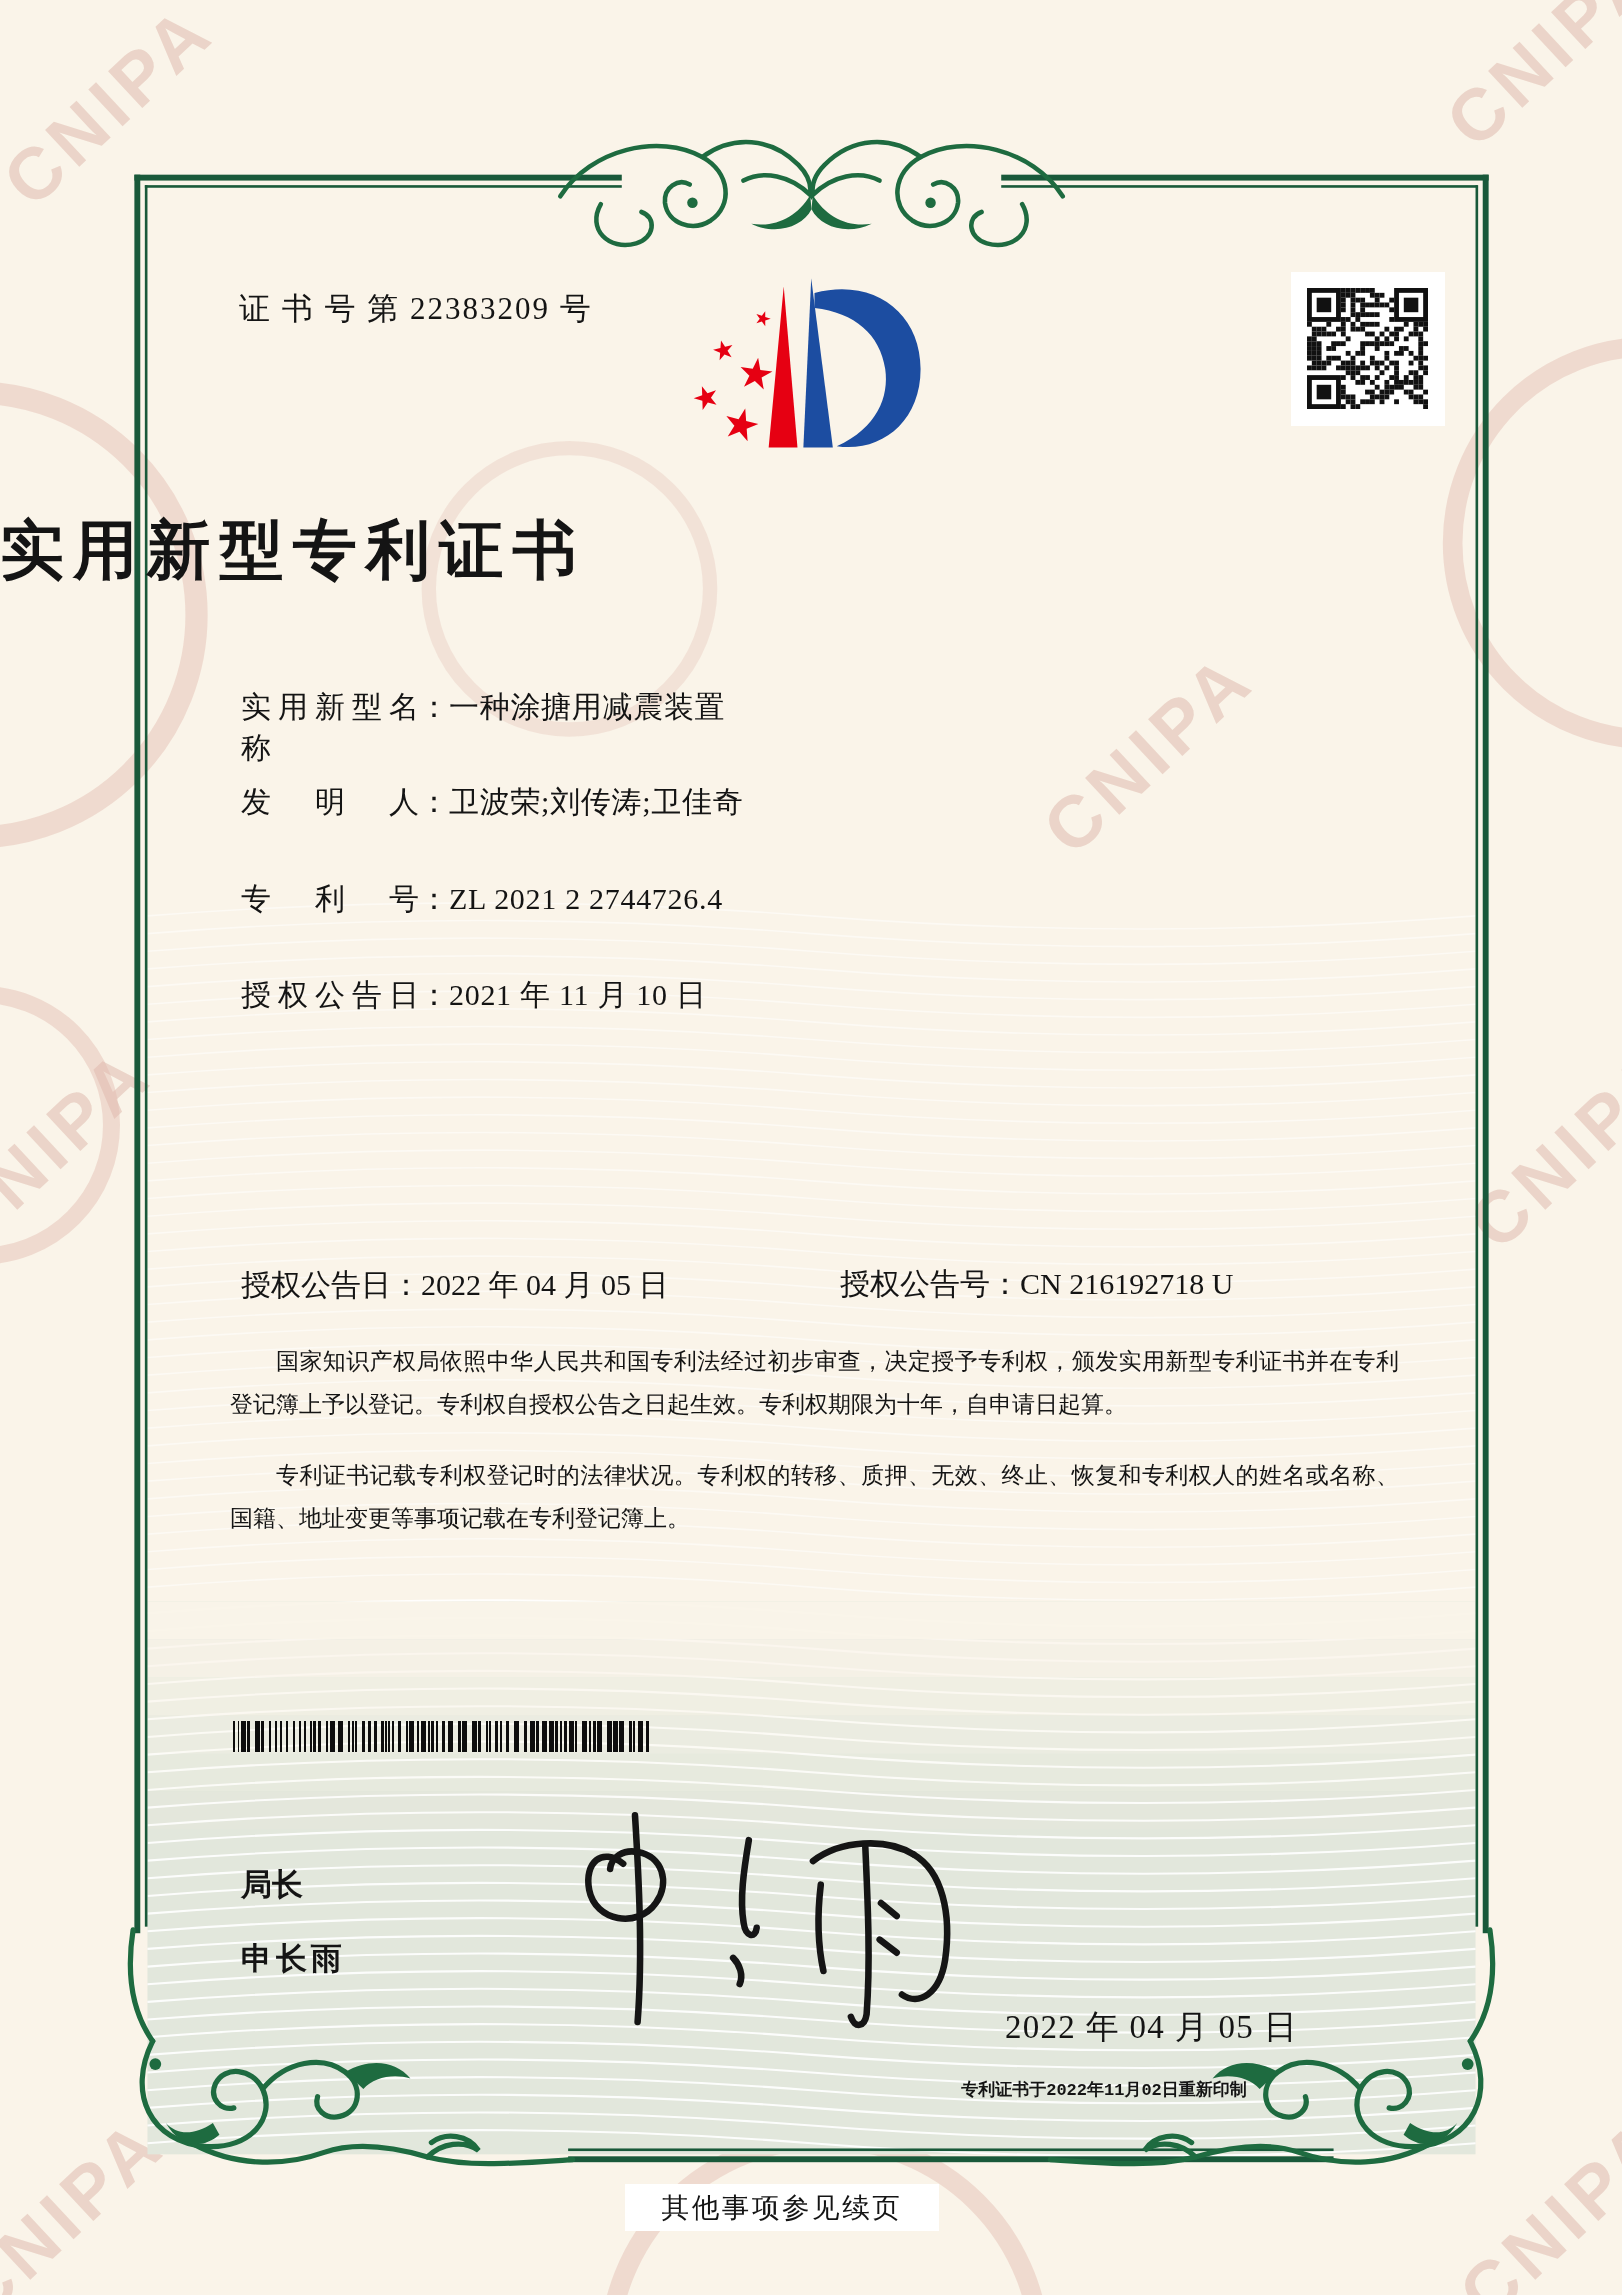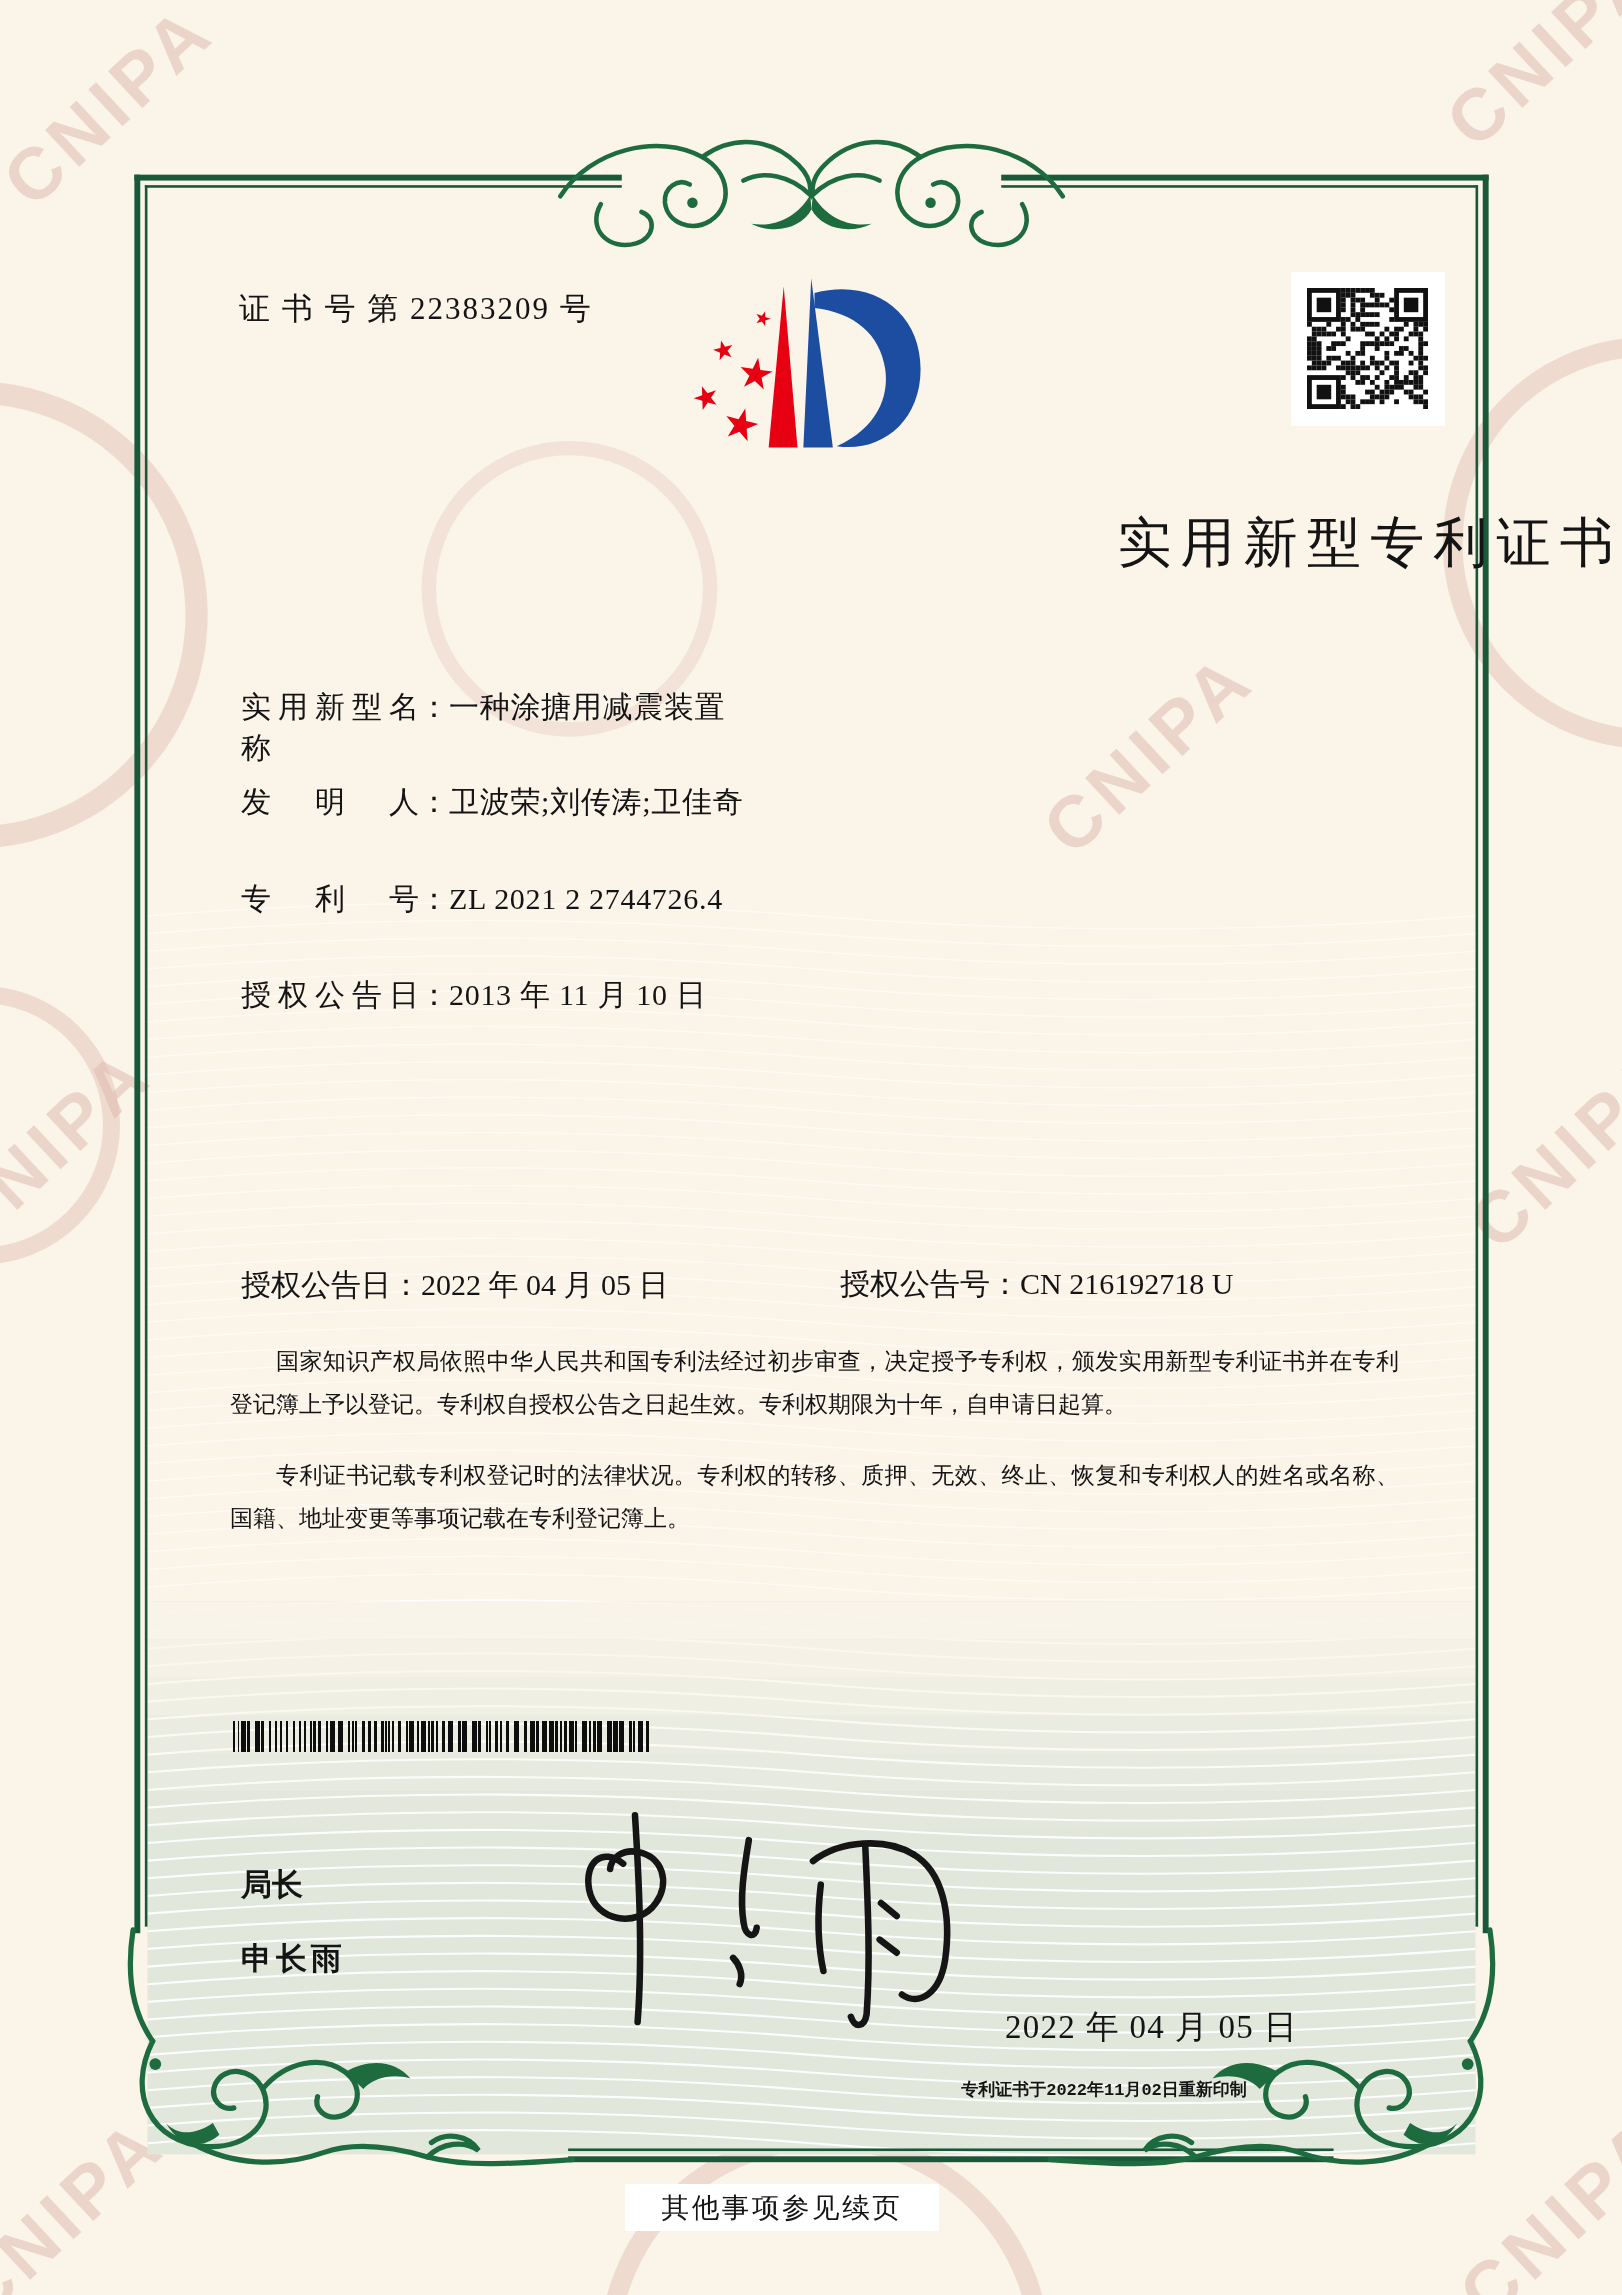--- a/index.html
+++ b/index.html
@@ -6,21 +6,21 @@
   #page{position:relative;width:1623px;height:2295px;margin:0 auto;background:#faf4e9;overflow:hidden;
         font-family:"Liberation Serif","DejaVu Serif",serif;color:#141414;}
   .abs{position:absolute;}
   
   .wm{position:absolute;font-family:"Liberation Sans","DejaVu Sans",sans-serif;font-weight:bold;
       font-size:73px;letter-spacing:6.5px;color:rgba(213,166,152,0.40);
       transform:translate(-50%,-50%) rotate(-43deg);white-space:nowrap;pointer-events:none;}
   
   #cert-no{left:239px;top:288px;font-size:31px;letter-spacing:2px;}
   
-  #title{left:0;top:507px;width:100%;text-align:right;font-size:54px;font-weight:normal;letter-spacing:9.2px;}
+  #title{left:0;top:507px;width:100%;text-align:left;font-size:64px;font-weight:bold;letter-spacing:9.2px;}
   
   .row{position:absolute;left:241px;width:1178px;font-size:30px;line-height:41px;}
   .lab{display:inline-block;width:178px;text-align:justify;text-align-last:justify;vertical-align:top;}
   .colon{vertical-align:top;}
   .val{display:inline-block;vertical-align:top;letter-spacing:0.7px;}
   .val.wrapv{width:841px;}
   
   #paras{left:230px;top:1340px;width:1169px;font-size:23px;line-height:43px;text-align:justify;}
   #paras p{margin:0;text-indent:2em;}
   #paras p + p{margin-top:28px;}
@@ -489,21 +489,21 @@
   <div class="row" style="top:686px">
     <span class="lab">实用新型名称</span><span class="colon">：</span><span class="val">一种涂搪用减震装置</span>
   </div>
   <div class="row" style="top:781px">
     <span class="lab">发明人</span><span class="colon">：</span><span class="val">卫波荣;刘传涛;卫佳奇</span>
   </div>
   <div class="row" style="top:878px">
     <span class="lab">专利号</span><span class="colon">：</span><span class="val">ZL 2021 2 2744726.4</span>
   </div>
   <div class="row" style="top:974px">
-    <span class="lab">授权公告日</span><span class="colon">：</span><span class="val">2013 年 11 月 10 日</span>
+    <span class="lab">授权公告日</span><span class="colon">：</span><span class="val">2021 年 11 月 10 日</span>
   </div>
 
   <div class="row" style="top:1264px">
     <span>授权公告日</span><span>：</span><span>2022 年 04 月 05 日</span>
   </div>
   <div class="abs" style="left:840px;top:1264px;font-size:30px">
     <span>授权公告号</span><span>：</span><span>CN 216192718 U</span>
   </div>
 
   <div class="abs" id="paras">

